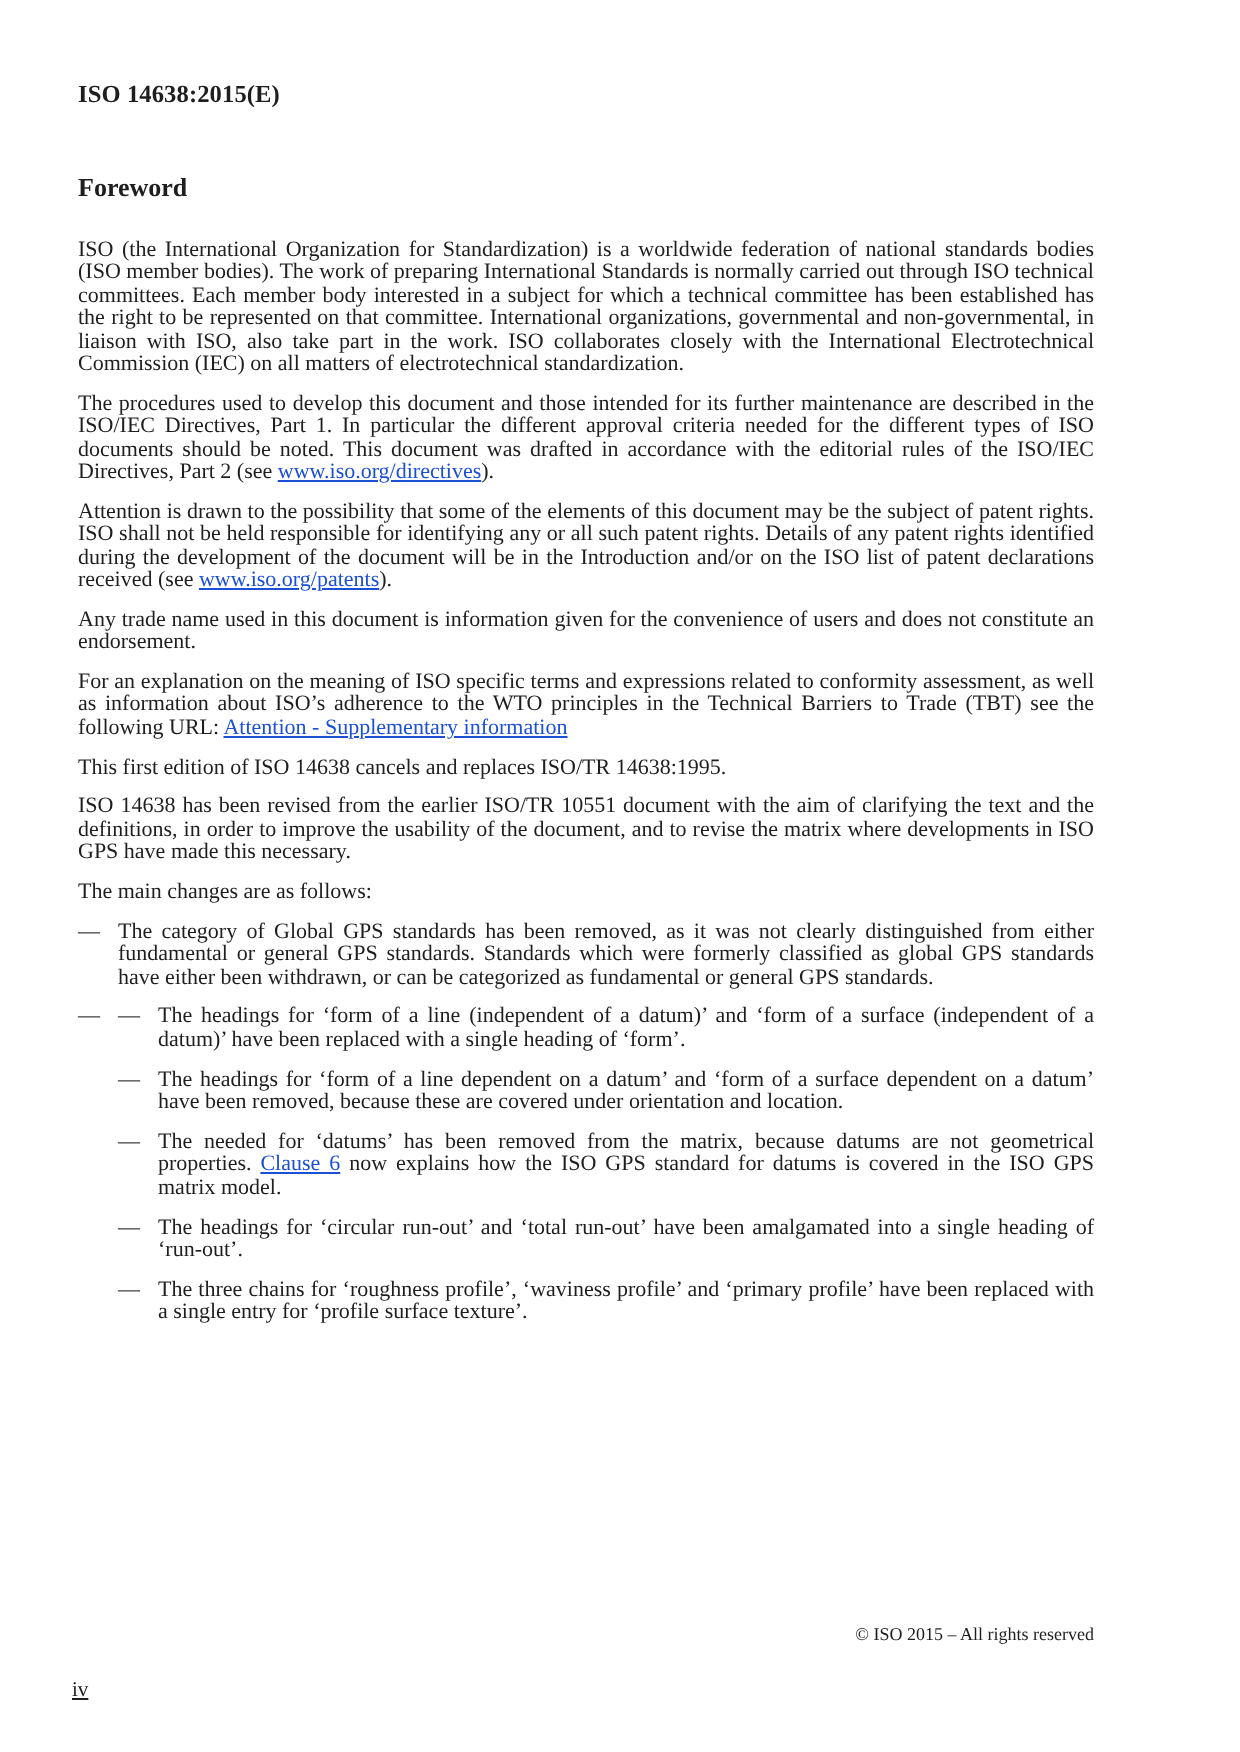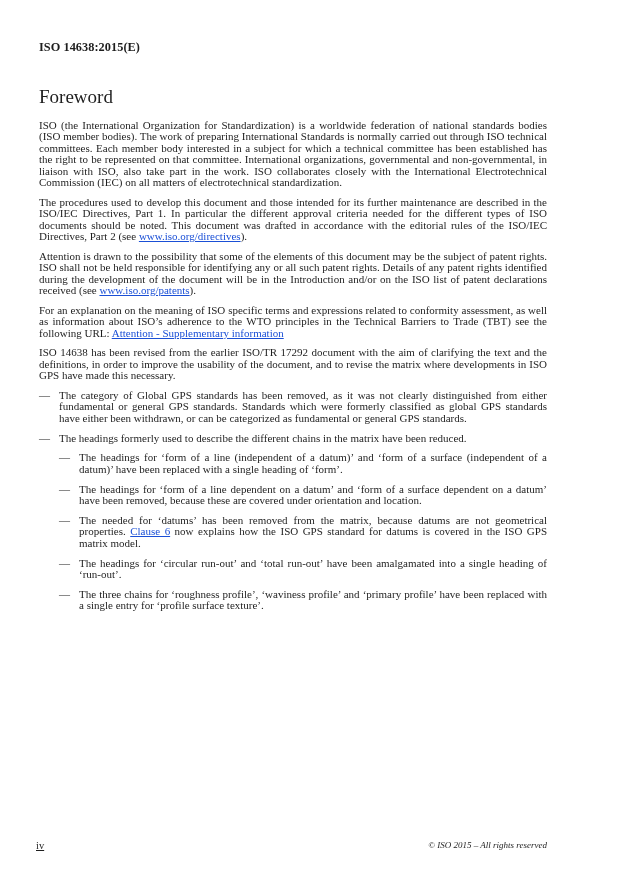--- a/index.html
+++ b/index.html
@@ -19,22 +19,22 @@
     .doc-id {
       position: absolute;
       left: 39px; top: 40px;
       font-weight: bold;
       font-size: 12.3px;
       letter-spacing: 0.05px;
     }
     .title {
       position: absolute;
       left: 39px; top: 86px;
-      font-weight: normal;
-      font-size: 19px;
+      font-weight: bold;
+      font-size: 13px;
       margin: 0;
     }
     .body {
       position: absolute;
       left: 39px; top: 120px;
       width: 508px;
       font-size: 11px;
       line-height: 11.4px;
       text-align: justify;
     }
@@ -55,58 +55,59 @@
       padding-left: 20px;
     }
     .footer-page {
       position: absolute;
       left: 36px; top: 840px;
       font-size: 10.5px;
       text-decoration: underline;
     }
     .footer-copy {
       position: absolute;
-      right: 73px; top: 840px;
+      right: 73px; top: 812px;
       font-size: 9px;
-      font-style: italic;
     }
   </style>
 </head>
 <body>
 
 <div class="page">
 
   <div class="doc-id">ISO 14638:2015(E)</div>
 
   <h1 class="title">Foreword</h1>
 
   <div class="body">
 
     <p>ISO (the International Organization for Standardization) is a worldwide federation of national standards bodies (ISO member bodies). The work of preparing International Standards is normally carried out through ISO technical committees. Each member body interested in a subject for which a technical committee has been established has the right to be represented on that committee. International organizations, governmental and non-governmental, in liaison with ISO, also take part in the work. ISO collaborates closely with the International Electrotechnical Commission (IEC) on all matters of electrotechnical standardization.</p>
 
     <p><span>The procedures used to develop this document and those intended for its further maintenance are described in the ISO/IEC Directives, Part 1.  In particular the different approval criteria needed for the different types of ISO documents should be noted.  This document was drafted in accordance with the editorial rules of the ISO/IEC Directives, Part 2 (see </span><a>www.iso.org/directives</a><span>).</span></p>
 
     <p><span>Attention is drawn to the possibility that some of the elements of this document may be the subject of patent rights. ISO shall not be held responsible for identifying any or all such patent rights.  Details of any patent rights identified during the development of the document will be in the Introduction and/or on the ISO list of patent declarations received (see </span><a>www.iso.org/patents</a><span>).</span></p>
 
+    <p>Any trade name used in this document is information given for the convenience of users and does not constitute an endorsement.</p>
 
     <p><span>For an explanation on the meaning of ISO specific terms and expressions related to conformity assessment, as well as information about ISO’s adherence to the WTO principles in the Technical Barriers to Trade (TBT) see the following URL:  </span><a>Attention - Supplementary information</a></p>
 
 
+    <p>This first edition of ISO 14638 cancels and replaces ISO/TR 14638:1995.</p>
 
-    <p>ISO 14638 has been revised from the earlier ISO/TR 17292 document with the aim of clarifying the text and the definitions, in order to improve the usability of the document, and to revise the matrix where developments in ISO GPS have made this necessary.</p>
+    <p>ISO 14638 has been revised from the earlier ISO/TR 10551 document with the aim of clarifying the text and the definitions, in order to improve the usability of the document, and to revise the matrix where developments in ISO GPS have made this necessary.</p>
 
+    <p>The main changes are as follows:</p>
 
     <div class="dash-item">
       <span class="dash">—</span>
       <span>The category of Global GPS standards has been removed, as it was not clearly distinguished from either fundamental or general GPS standards. Standards which were formerly classified as global GPS standards have either been withdrawn, or can be categorized as fundamental or general GPS standards.</span>
     </div>
 
     <div class="dash-item">
       <span class="dash">—</span>
-      <span>The headings formerly used to describe the different chains in the matrix have been reduced.</span>
     </div>
 
     <div class="dash-item level2">
       <span class="dash">—</span>
       <span>The headings for ‘form of a line (independent of a datum)’ and ‘form of a surface (independent of a datum)’ have been replaced with a single heading of ‘form’.</span>
     </div>
 
     <div class="dash-item level2">
       <span class="dash">—</span>
       <span>The headings for ‘form of a line dependent on a datum’ and ‘form of a surface dependent on a datum’ have been removed, because these are covered under orientation and location.</span>

